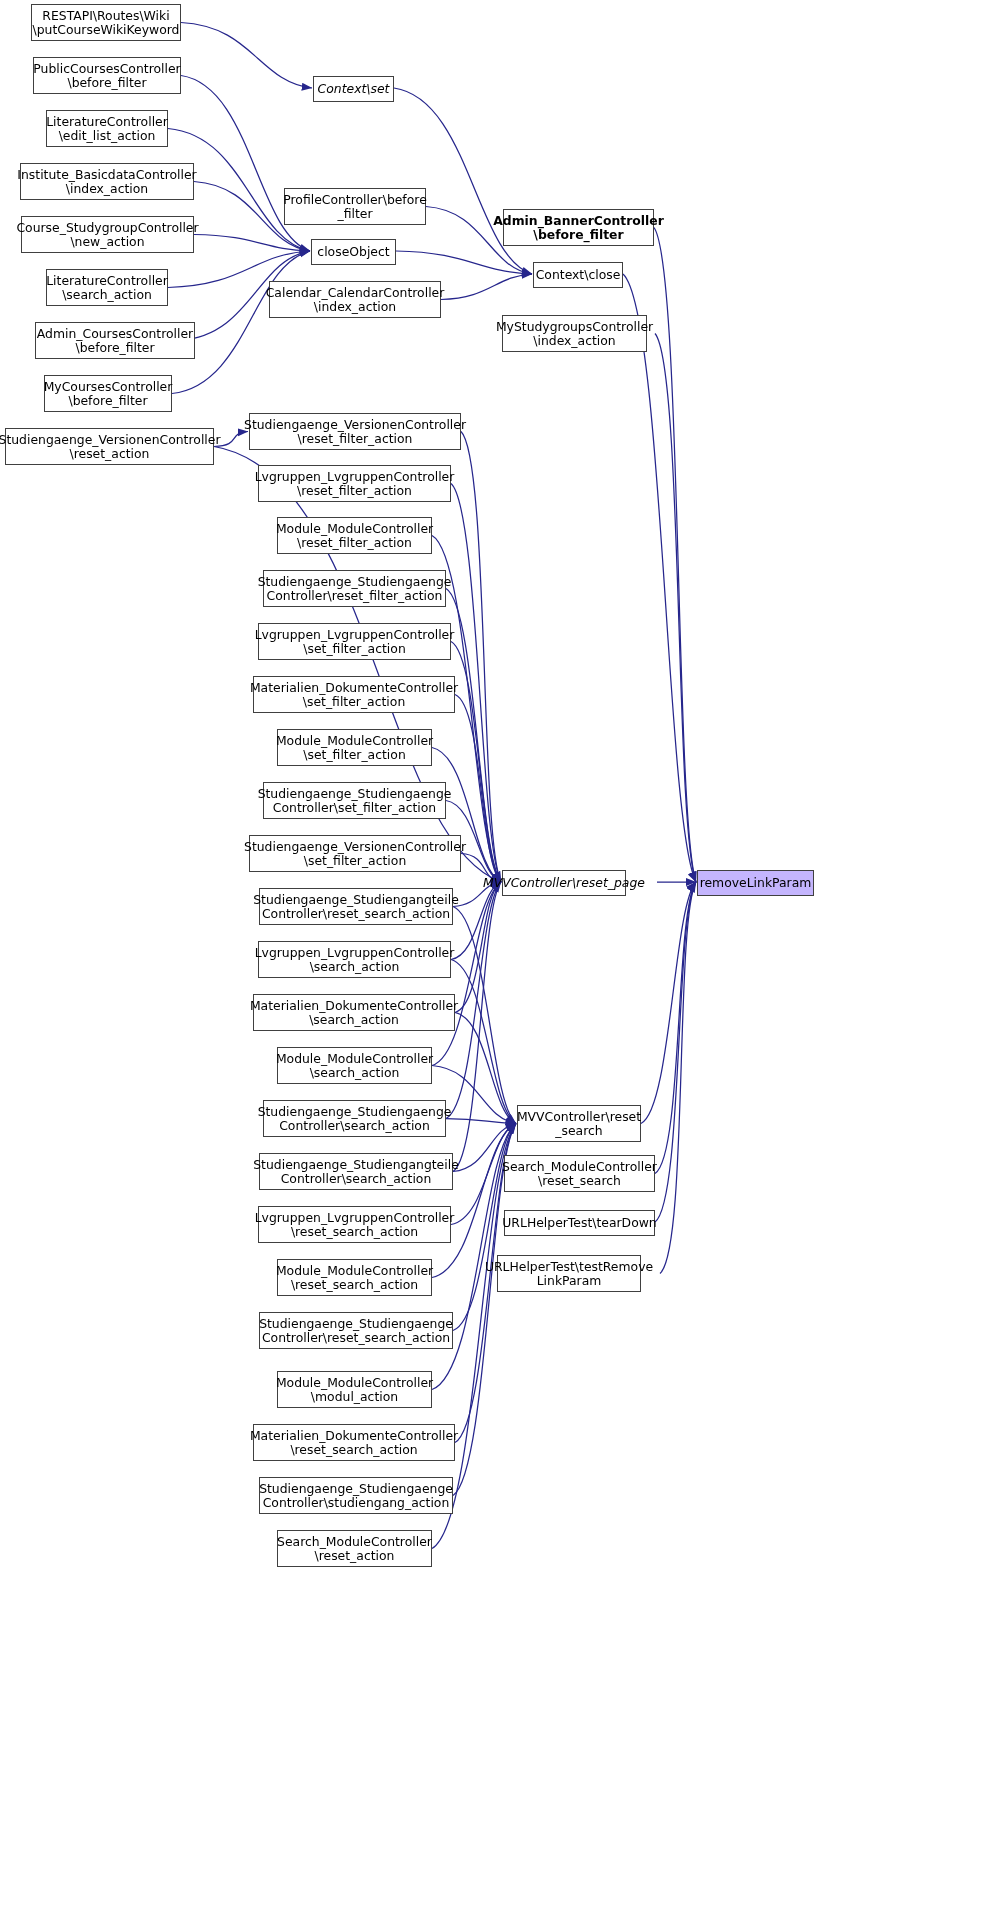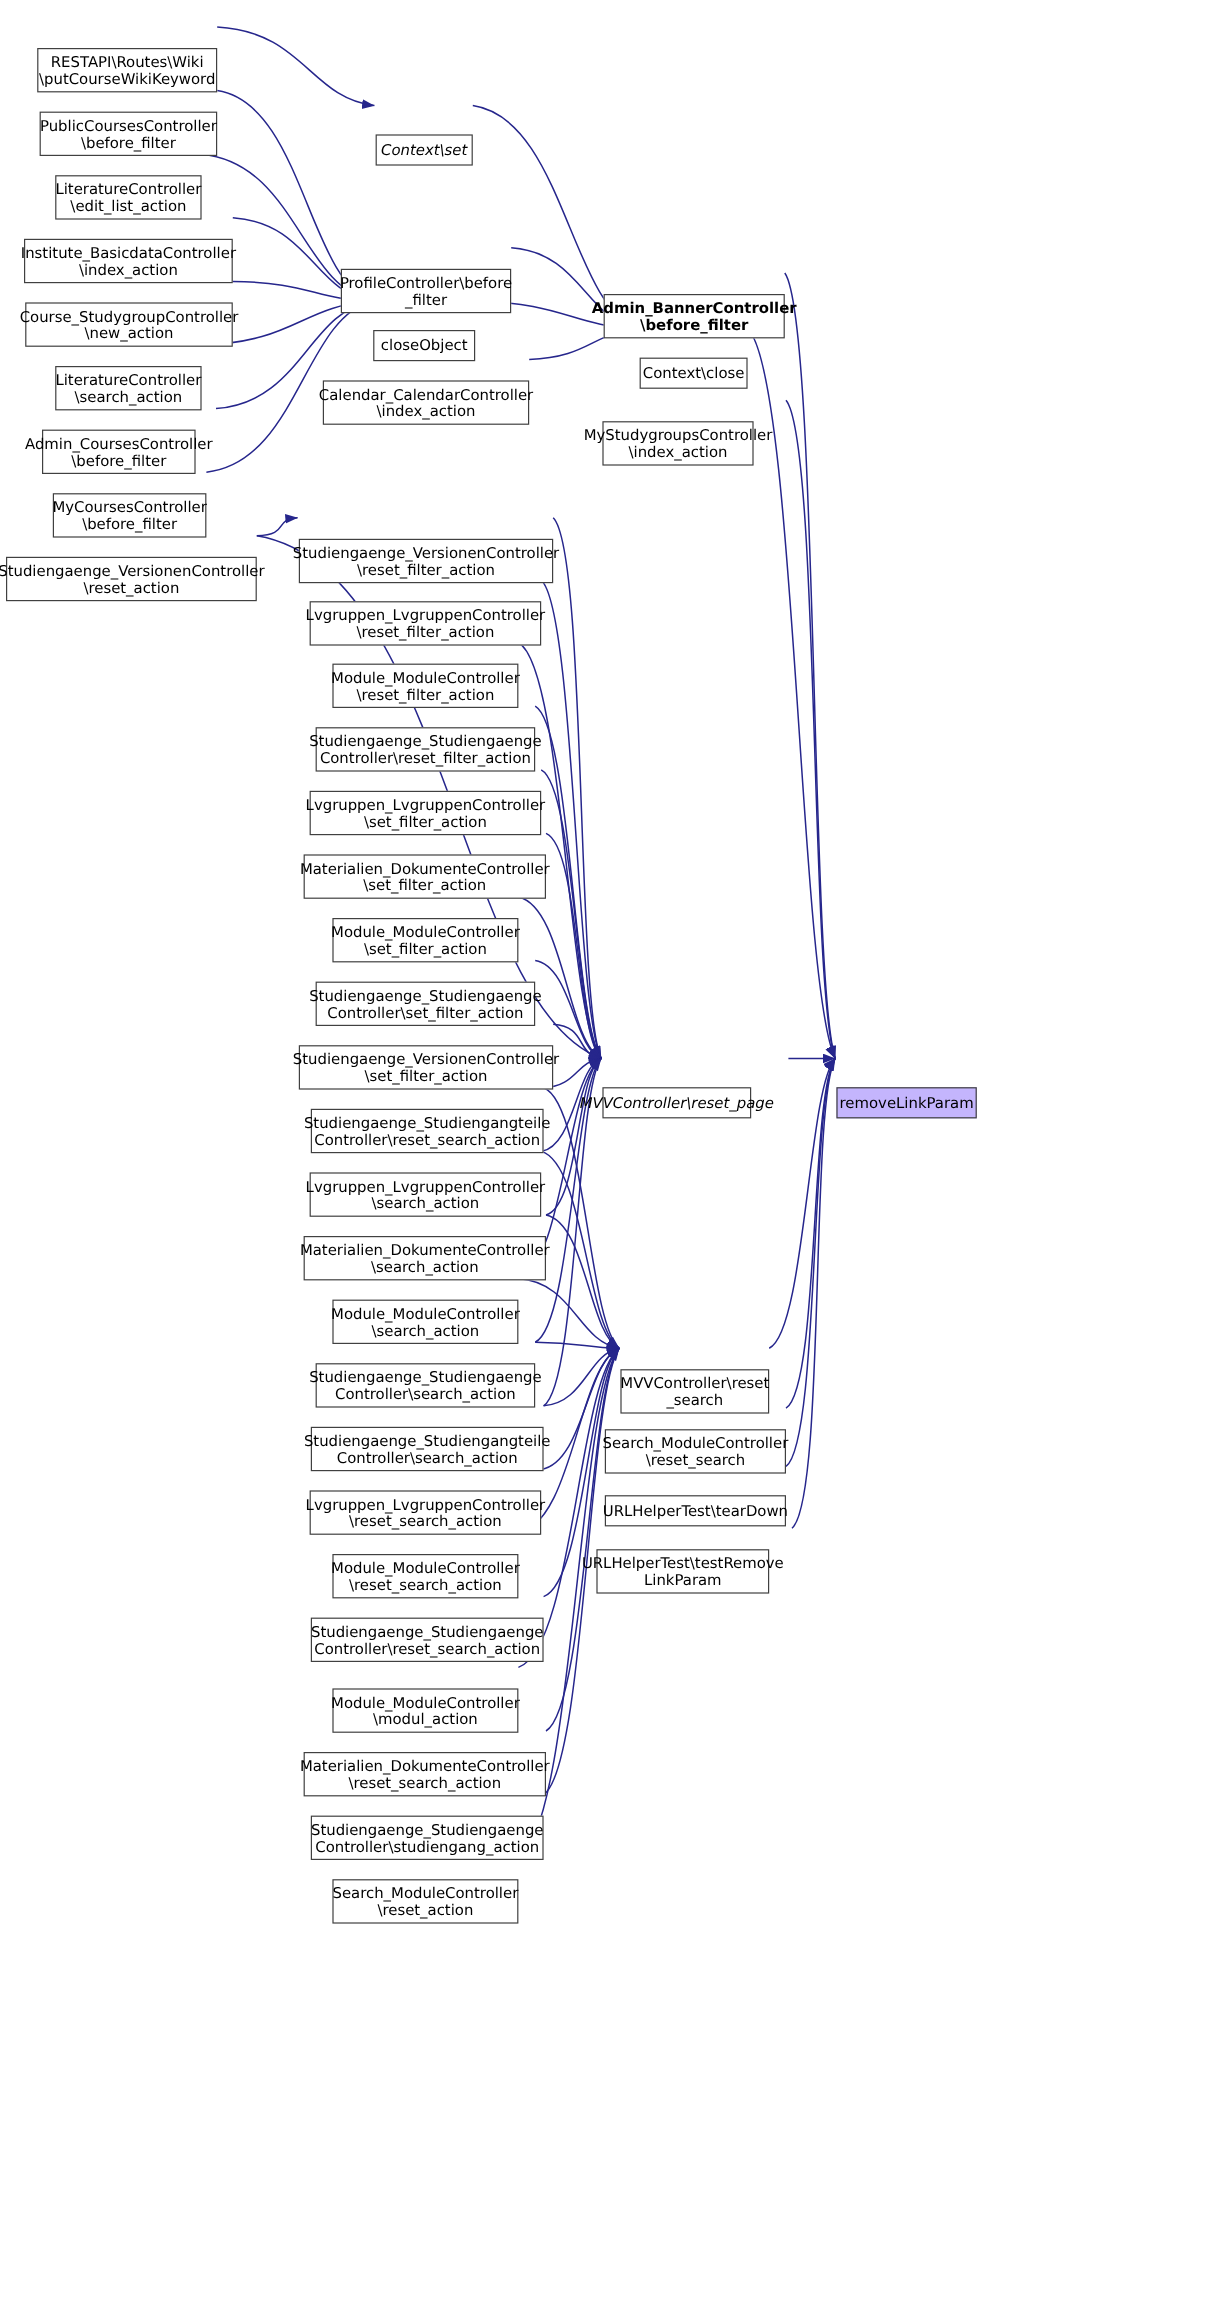--- a/index.html
+++ b/index.html
@@ -14,21 +14,20 @@
     color:#000000;
     display:flex;
     align-items:center;
     justify-content:center;
     text-align:center;
     line-height:1.12;
     font-size:12.4px;
     letter-spacing:0px;
     white-space:pre-line;
     padding:12px 2px;
-    margin-top:36px;
   }
   .node.hub{
     background:#bfbfbf;
     border:1px solid #404040;
   }
 </style>
 </head>
 <body>
 
 <div id="canvas">
@@ -106,23 +105,23 @@
       <div class="node" style="left: 21px; top: 216px; width: 173px; height: 37px;">Course_StudygroupController
 \new_action</div>
       <div class="node" style="left: 503px; top: 209px; width: 151px; height: 37px; font-weight: bold;">Admin_BannerController
 \before_filter</div>
       <div class="node" style="left: 311px; top: 239px; width: 85px; height: 24px;">closeObject</div>
       <div class="node" style="left: 46px; top: 269px; width: 122px; height: 37px;">LiteratureController
 \search_action</div>
       <div class="node" style="left: 533px; top: 262px; width: 90px; height: 24px;">Context\close</div>
       <div class="node" style="left: 269px; top: 281px; width: 172px; height: 37px;">Calendar_CalendarController
 \index_action</div>
-      <div class="node" style="left: 35px; top: 322px; width: 128px; height: 37px;">Admin_CoursesController
+      <div class="node" style="left: 35px; top: 322px; width: 160px; height: 37px;">Admin_CoursesController
 \before_filter</div>
-      <div class="node" style="left: 502px; top: 315px; width: 126px; height: 37px;">MyStudygroupsController
+      <div class="node" style="left: 502px; top: 315px; width: 145px; height: 37px;">MyStudygroupsController
 \index_action</div>
       <div class="node" style="left: 44px; top: 375px; width: 128px; height: 37px;">MyCoursesController
 \before_filter</div>
       <div class="node" style="left: 249px; top: 413px; width: 212px; height: 37px;">Studiengaenge_VersionenController
 \reset_filter_action</div>
       <div class="node" style="left: 5px; top: 428px; width: 209px; height: 37px;">Studiengaenge_VersionenController
 \reset_action</div>
       <div class="node" style="left: 258px; top: 465px; width: 193px; height: 37px;">Lvgruppen_LvgruppenController
 \reset_filter_action</div>
       <div class="node" style="left: 277px; top: 517px; width: 155px; height: 37px;">Module_ModuleController

